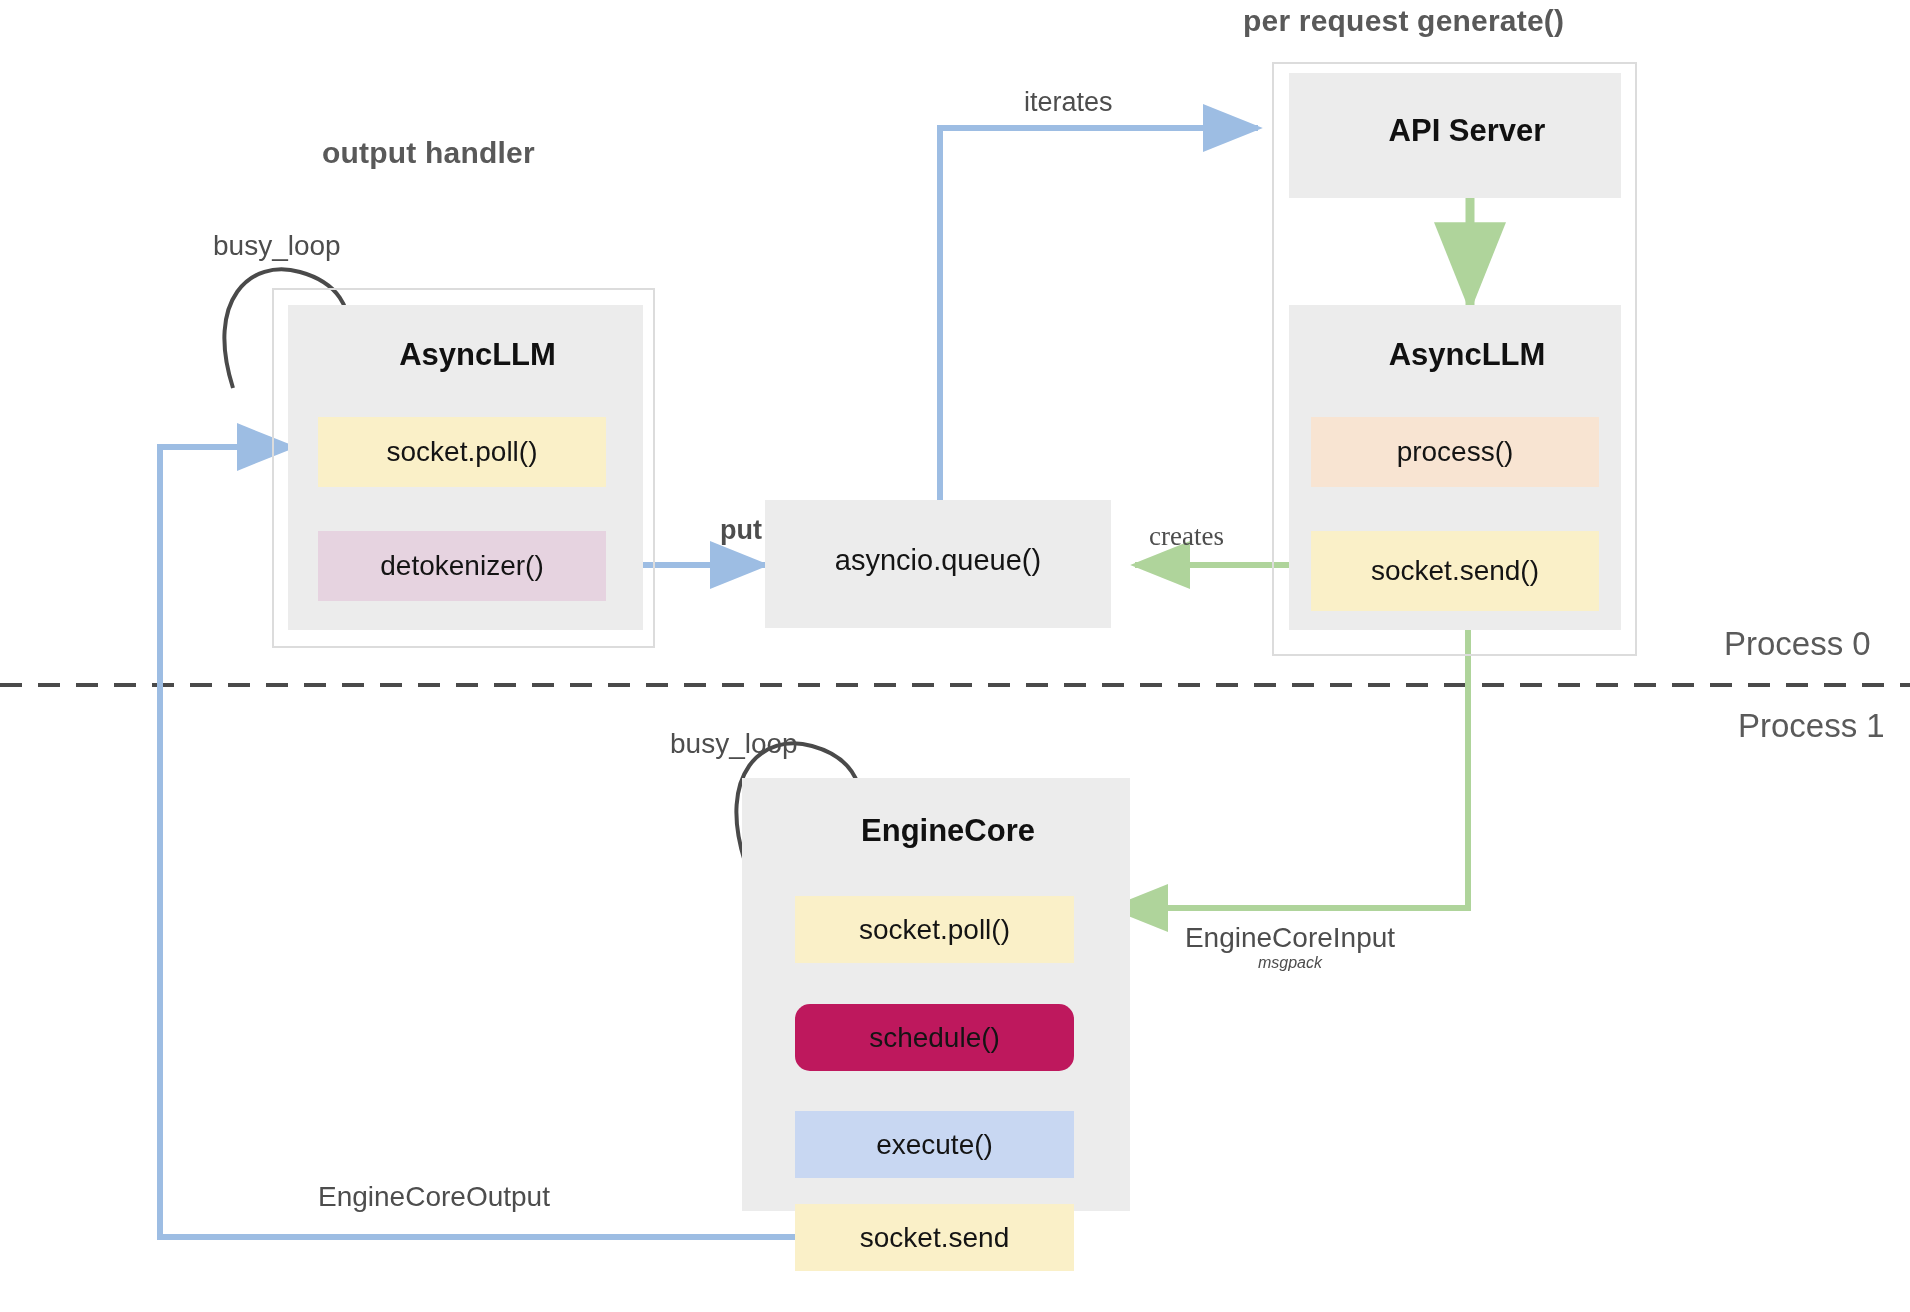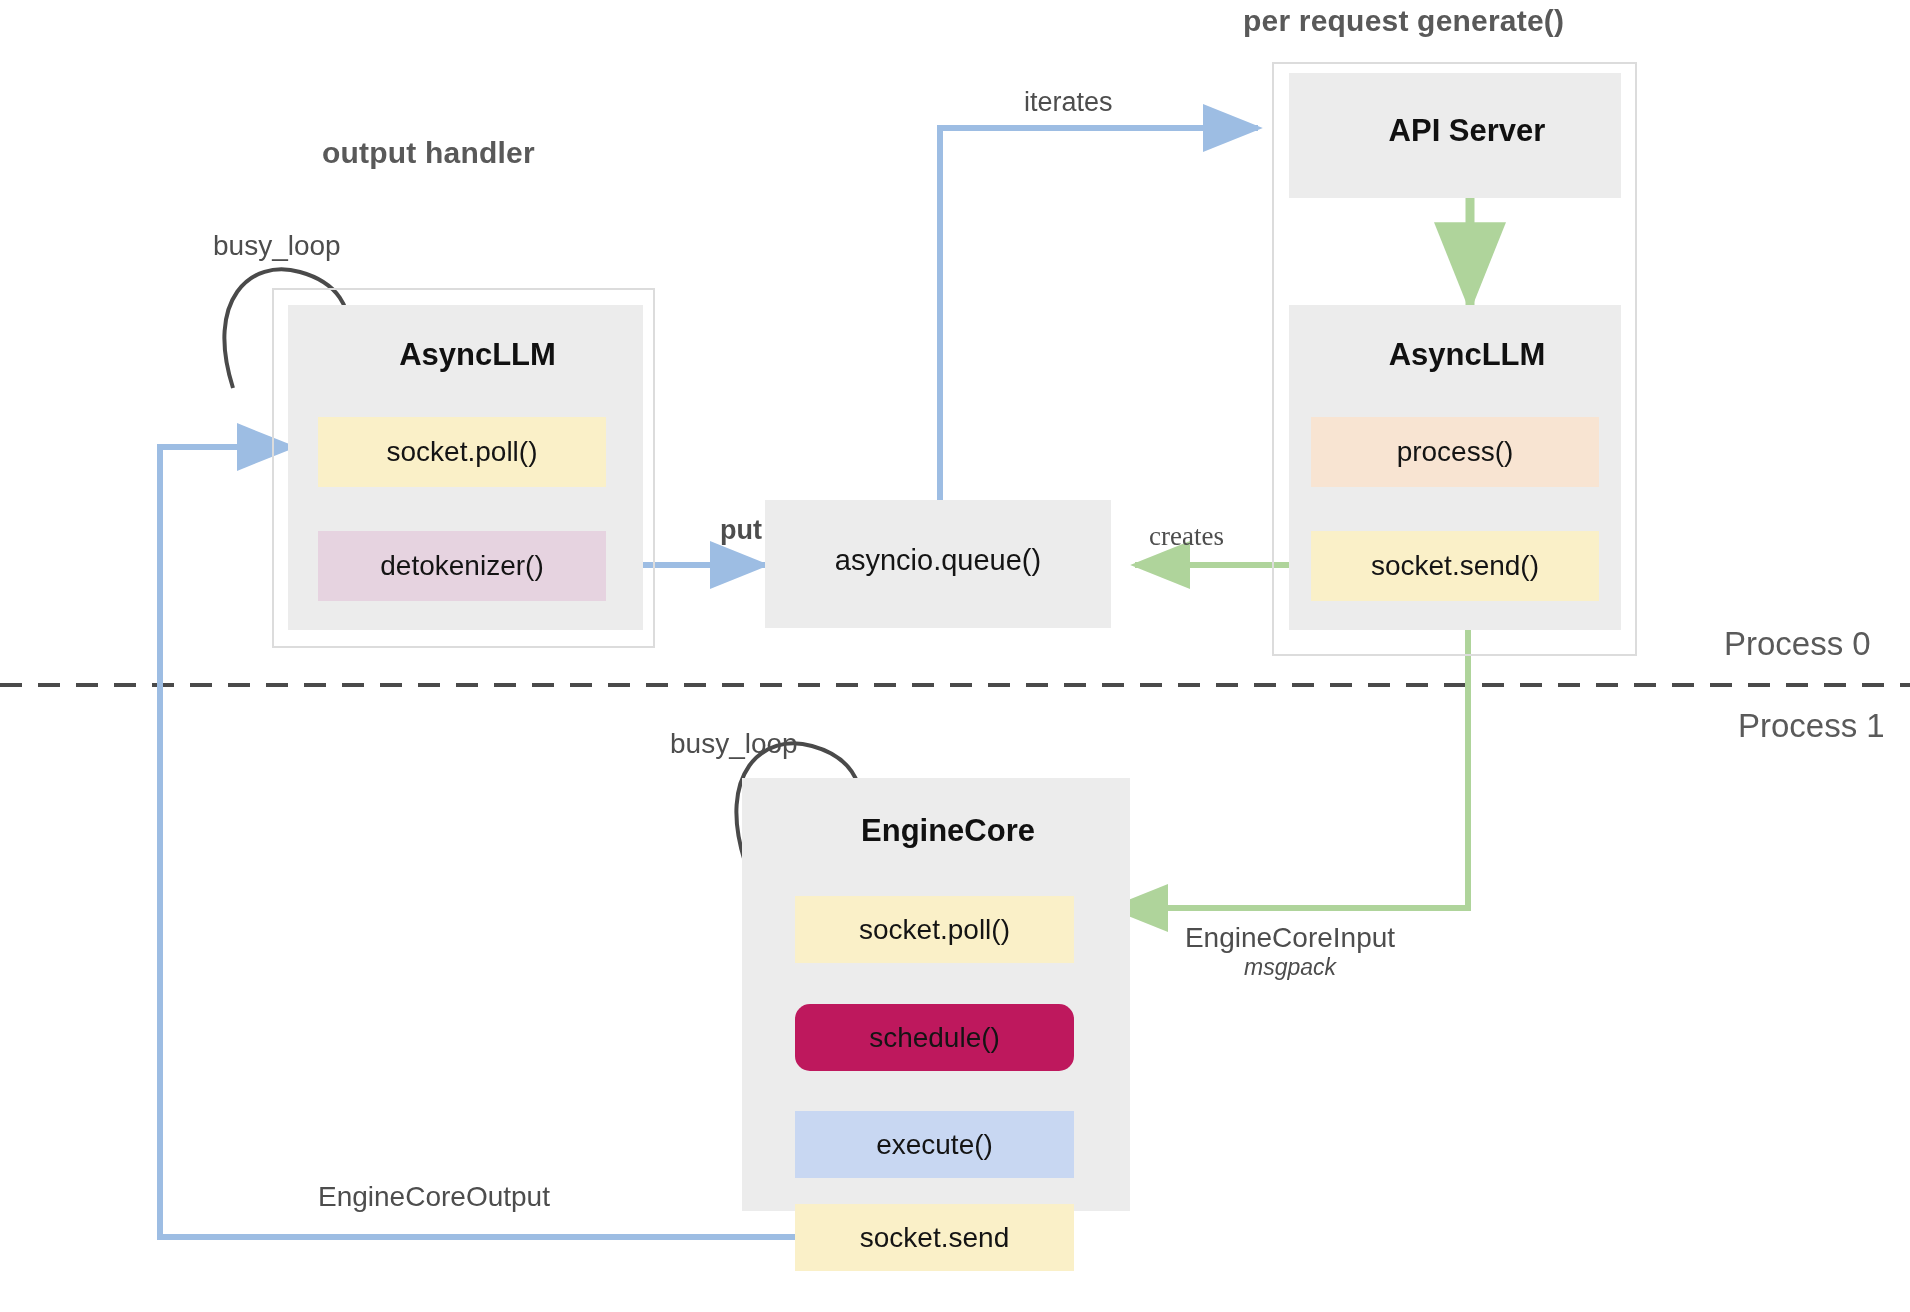--- a/index.html
+++ b/index.html
@@ -19,21 +19,21 @@
   .box-title{position:absolute;left:0;right:0;text-align:center;font-weight:bold;
              color:#111111;font-size:31px;white-space:nowrap;padding-left:24px;}
 
   .sub-box{position:absolute;display:flex;align-items:center;justify-content:center;
            color:#141414;font-size:28px;box-sizing:border-box;white-space:nowrap;}
 
   .plain-label{position:absolute;color:#4d4d4d;font-size:28px;white-space:nowrap;}
   .plain-label.ctr{text-align:center;}
   .edge-label{position:absolute;color:#4d4d4d;font-size:27px;white-space:nowrap;}
   .proc-label{position:absolute;color:#5a5a5a;font-size:33px;white-space:nowrap;}
-  .ital{font-style:italic;font-size:23px;color:#4d4d4d;display:block;text-align:center;}
+  .ital{font-style:italic;font-size:16px;color:#4d4d4d;display:block;text-align:center;}
   .queue-label{position:absolute;left:0;right:0;text-align:center;color:#141414;font-size:29px;}
 </style>
 </head>
 <body>
 
 <div id="stage">
 
   <svg id="wires" viewBox="0 0 1910 1312">
     <defs>
       <marker id="ah-blue" markerWidth="10" markerHeight="8" refX="9.2" refY="4" orient="auto" markerUnits="strokeWidth">
@@ -92,21 +92,21 @@
 
   <div class="outline-box" style="left:1272px;top:62px;width:365px;height:594px;"></div>
 
   <div class="gray-box" style="left:1289px;top:73px;width:332px;height:125px;">
     <div class="box-title" style="top:40px;">API Server</div>
   </div>
 
   <div class="gray-box" style="left:1289px;top:305px;width:332px;height:325px;">
     <div class="box-title" style="top:32px;">AsyncLLM</div>
     <div class="sub-box" style="left:22px;top:112px;width:288px;height:70px;background:#F8E4D2;">process()</div>
-    <div class="sub-box" style="left:22px;top:226px;width:288px;height:70px;background:#FAF0C8;">socket.send()</div>
+    <div class="sub-box" style="left:22px;top:226px;width:288px;height:80px;background:#FAF0C8;">socket.send()</div>
   </div>
 
   <div class="proc-label" style="left:1724px;top:625px;">Process 0</div>
   <div class="proc-label" style="left:1724px;top:707px;margin-left:14px;">Process 1</div>
 
   <div class="plain-label" style="left:670px;top:728px;">busy_loop</div>
 
   <div class="gray-box" style="left:742px;top:778px;width:388px;height:433px;">
     <div class="box-title" style="top:35px;">EngineCore</div>
     <div class="sub-box" style="left:53px;top:118px;width:279px;height:67px;background:#FAF0C8;">socket.poll()</div>

